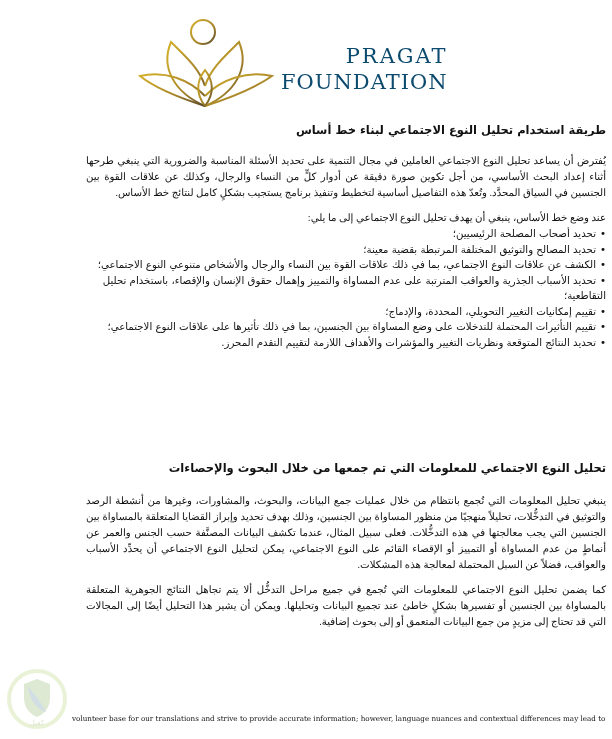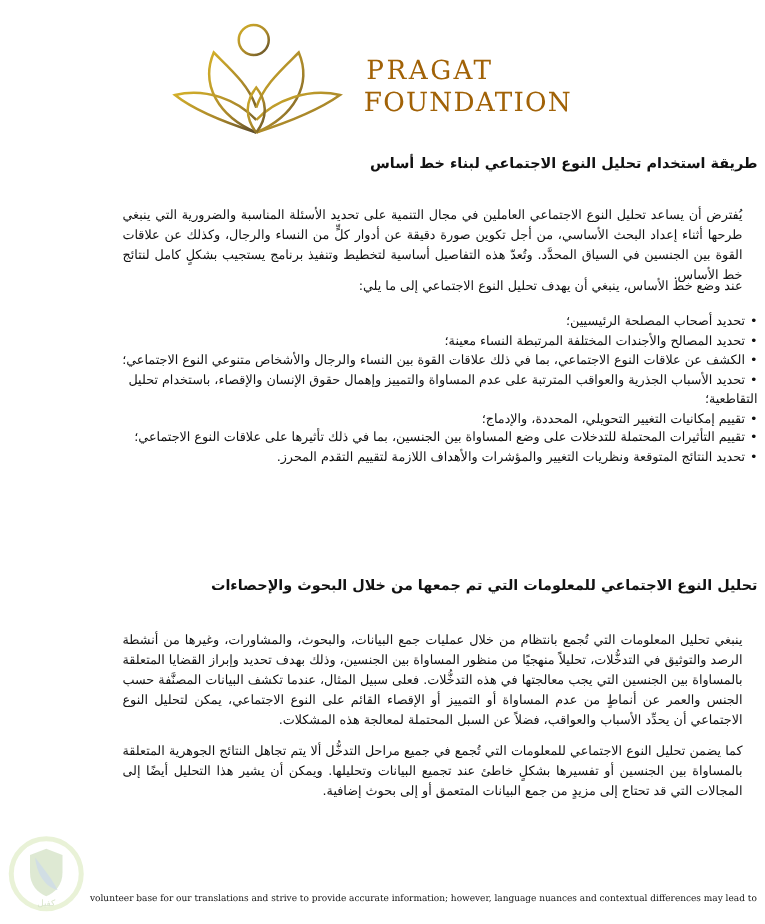--- a/index.html
+++ b/index.html
@@ -5,34 +5,34 @@
   html, body { margin: 0; padding: 0; }
   body {
     width: 612px; height: 739px; background: #ffffff; position: relative; overflow: hidden;
     font-family: "DejaVu Sans", sans-serif; color: #111;
   }
   .logo {
     position: absolute; left: 135px; top: 8px; width: 345px; height: 100px;
   }
   .logo svg { position: absolute; left: 0; top: 0; }
   .brand {
-    position: absolute; left: 156px; top: 38px; font-family: "DejaVu Serif", serif;
-    color: #a16207; line-height: 1; text-align: left;
+    position: absolute; left: 146px; top: 38px; font-family: "DejaVu Serif", serif;
+    color: #0c4a6e; line-height: 1; text-align: right;
   }
   .brand .l1 { font-size: 21px; letter-spacing: 2px; display: block; margin-bottom: 5px; padding-left: 2px; }
   .brand .l2 { font-size: 21px; letter-spacing: 1px; display: block; }
 
   .content {
     position: absolute; left: 86px; right: 6px; direction: rtl; text-align: right;
   }
   .h {
     font-weight: bold; font-size: 11.5px; line-height: 16px; margin: 0;
   }
   .p {
-    font-size: 10.2px; line-height: 16px; margin: 12px; text-align: justify; text-align-last: right;
+    font-size: 10.2px; line-height: 16px; margin: 0; text-align: justify; text-align-last: right; font-family: Liberation Serif, serif;
   }
   .bullets { list-style: none; margin: 0; padding: 0; }
   .bullets li { font-size: 10.2px; line-height: 15.5px; }
   .bullets li .dot { margin-left: 4px; }
 
   #sec1-title { top: 122px; }
   #sec1-p1 { top: 153px; }
   #sec1-intro { top: 210px; }
   #sec2-title { top: 460px; }
   #sec2-p1 { top: 493px; }
@@ -74,21 +74,21 @@
   </div>
 </div>
 
 <h2 class="content h" id="sec1-title">طريقة استخدام تحليل النوع الاجتماعي لبناء خط أساس</h2>
 <p class="content p" id="sec1-p1">يُفترض أن يساعد تحليل النوع الاجتماعي العاملين في مجال التنمية على تحديد الأسئلة المناسبة والضرورية التي ينبغي طرحها أثناء إعداد البحث الأساسي، من أجل تكوين صورة دقيقة عن أدوار كلٍّ من النساء والرجال، وكذلك عن علاقات القوة بين الجنسين في السياق المحدَّد. وتُعدّ هذه التفاصيل أساسية لتخطيط وتنفيذ برنامج يستجيب بشكلٍ كامل لنتائج خط الأساس.</p>
 
 <div class="content" id="sec1-intro">
   <p class="p">عند وضع خط الأساس، ينبغي أن يهدف تحليل النوع الاجتماعي إلى ما يلي:</p>
   <ul class="bullets">
     <li><span class="dot">•</span><span>تحديد أصحاب المصلحة الرئيسيين؛</span></li>
-    <li><span class="dot">•</span><span>تحديد المصالح والأجندات المختلفة المرتبطة النساء معينة؛</span></li>
+    <li><span class="dot">•</span><span>تحديد المصالح والتوثيق المختلفة المرتبطة بقضية معينة؛</span></li>
     <li><span class="dot">•</span><span>الكشف عن علاقات النوع الاجتماعي، بما في ذلك علاقات القوة بين النساء والرجال والأشخاص متنوعي النوع الاجتماعي؛</span></li>
     <li><span class="dot">•</span><span>تحديد الأسباب الجذرية والعواقب المترتبة على عدم المساواة والتمييز وإهمال حقوق الإنسان والإقصاء، باستخدام تحليل التقاطعية؛</span></li>
     <li><span class="dot">•</span><span>تقييم إمكانيات التغيير التحويلي، المحددة، والإدماج؛</span></li>
     <li><span class="dot">•</span><span>تقييم التأثيرات المحتملة للتدخلات على وضع المساواة بين الجنسين، بما في ذلك تأثيرها على علاقات النوع الاجتماعي؛</span></li>
     <li><span class="dot">•</span><span>تحديد النتائج المتوقعة ونظريات التغيير والمؤشرات والأهداف اللازمة لتقييم التقدم المحرز.</span></li>
   </ul>
 </div>
 
 <h2 class="content h" id="sec2-title">تحليل النوع الاجتماعي للمعلومات التي تم جمعها من خلال البحوث والإحصاءات</h2>
 <p class="content p" id="sec2-p1">ينبغي تحليل المعلومات التي تُجمع بانتظام من خلال عمليات جمع البيانات، والبحوث، والمشاورات، وغيرها من أنشطة الرصد والتوثيق في التدخُّلات، تحليلاً منهجيًا من منظور المساواة بين الجنسين، وذلك بهدف تحديد وإبراز القضايا المتعلقة بالمساواة بين الجنسين التي يجب معالجتها في هذه التدخُّلات. فعلى سبيل المثال، عندما تكشف البيانات المصنَّفة حسب الجنس والعمر عن أنماطٍ من عدم المساواة أو التمييز أو الإقصاء القائم على النوع الاجتماعي، يمكن لتحليل النوع الاجتماعي أن يحدِّد الأسباب والعواقب، فضلاً عن السبل المحتملة لمعالجة هذه المشكلات.</p>

